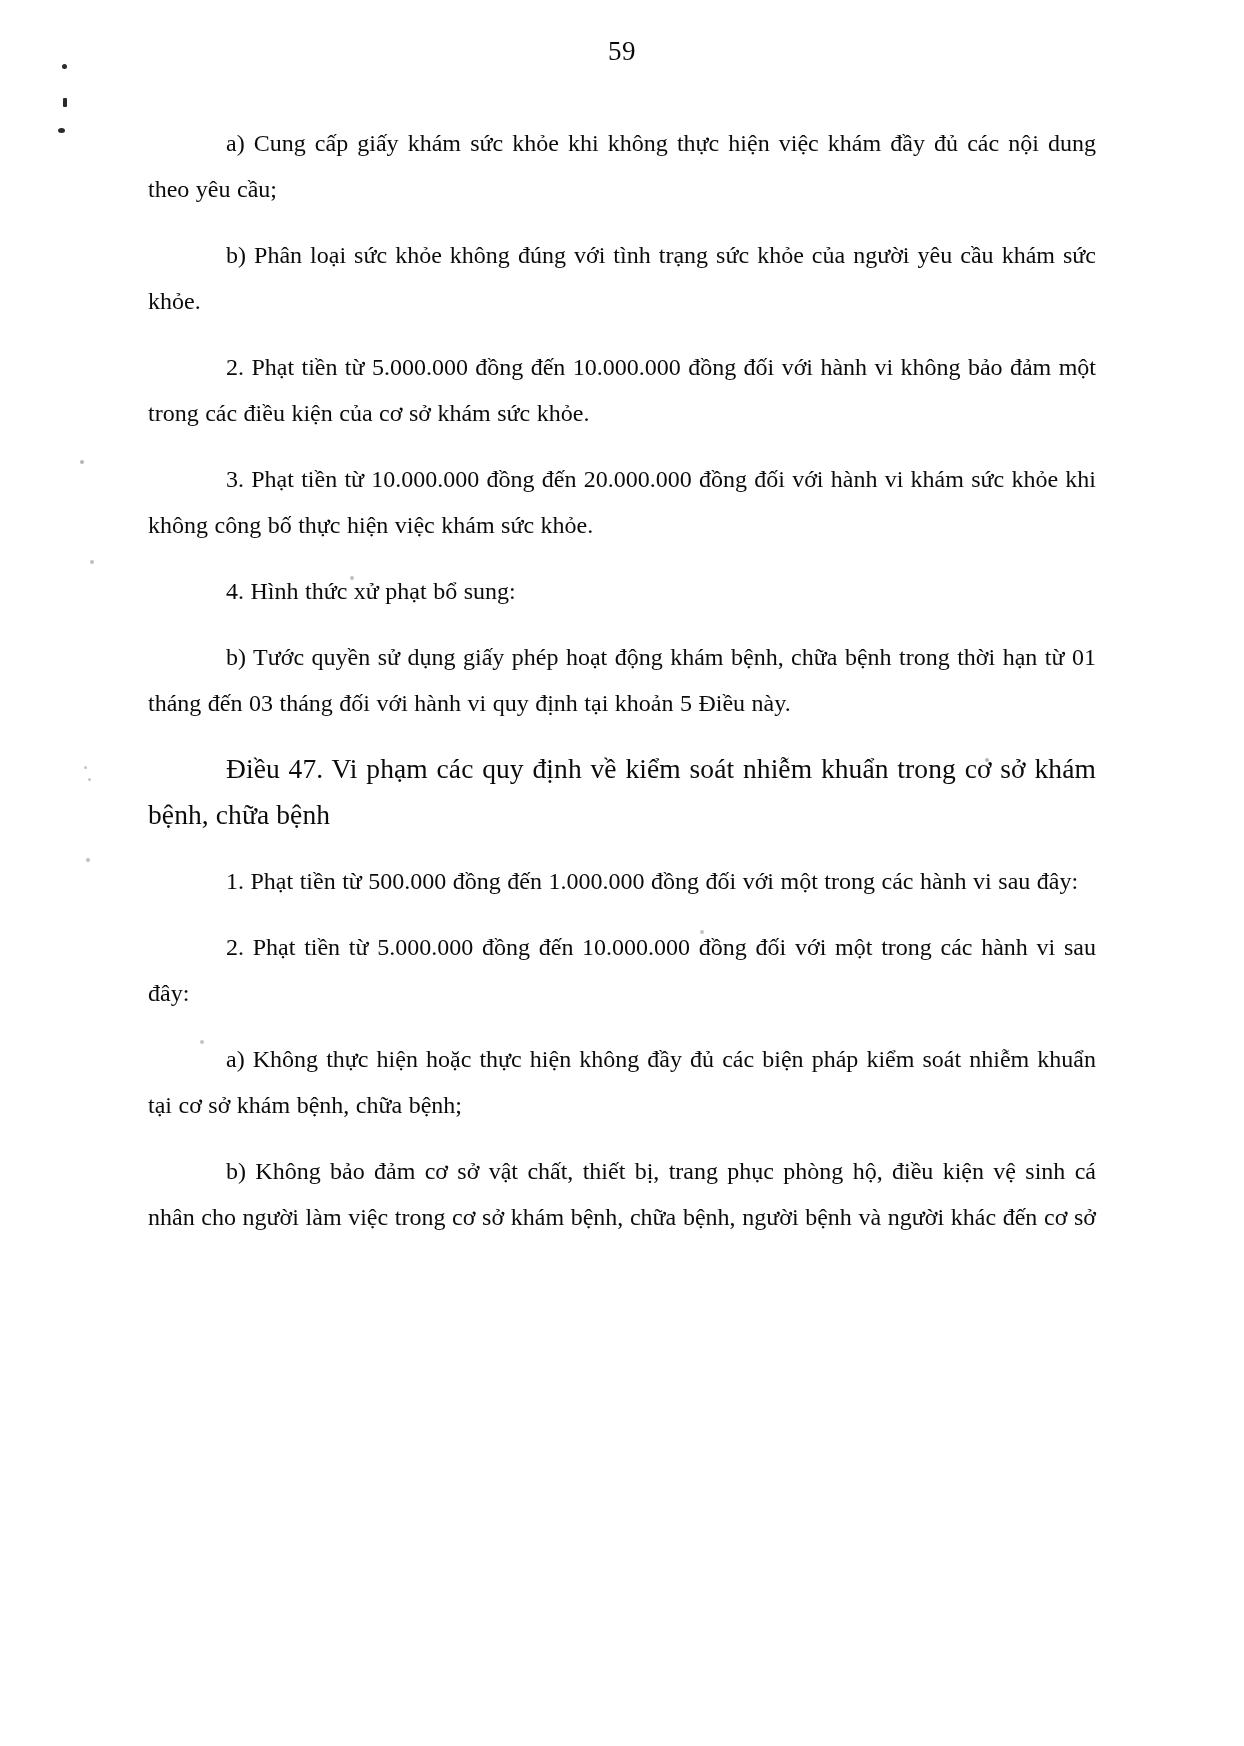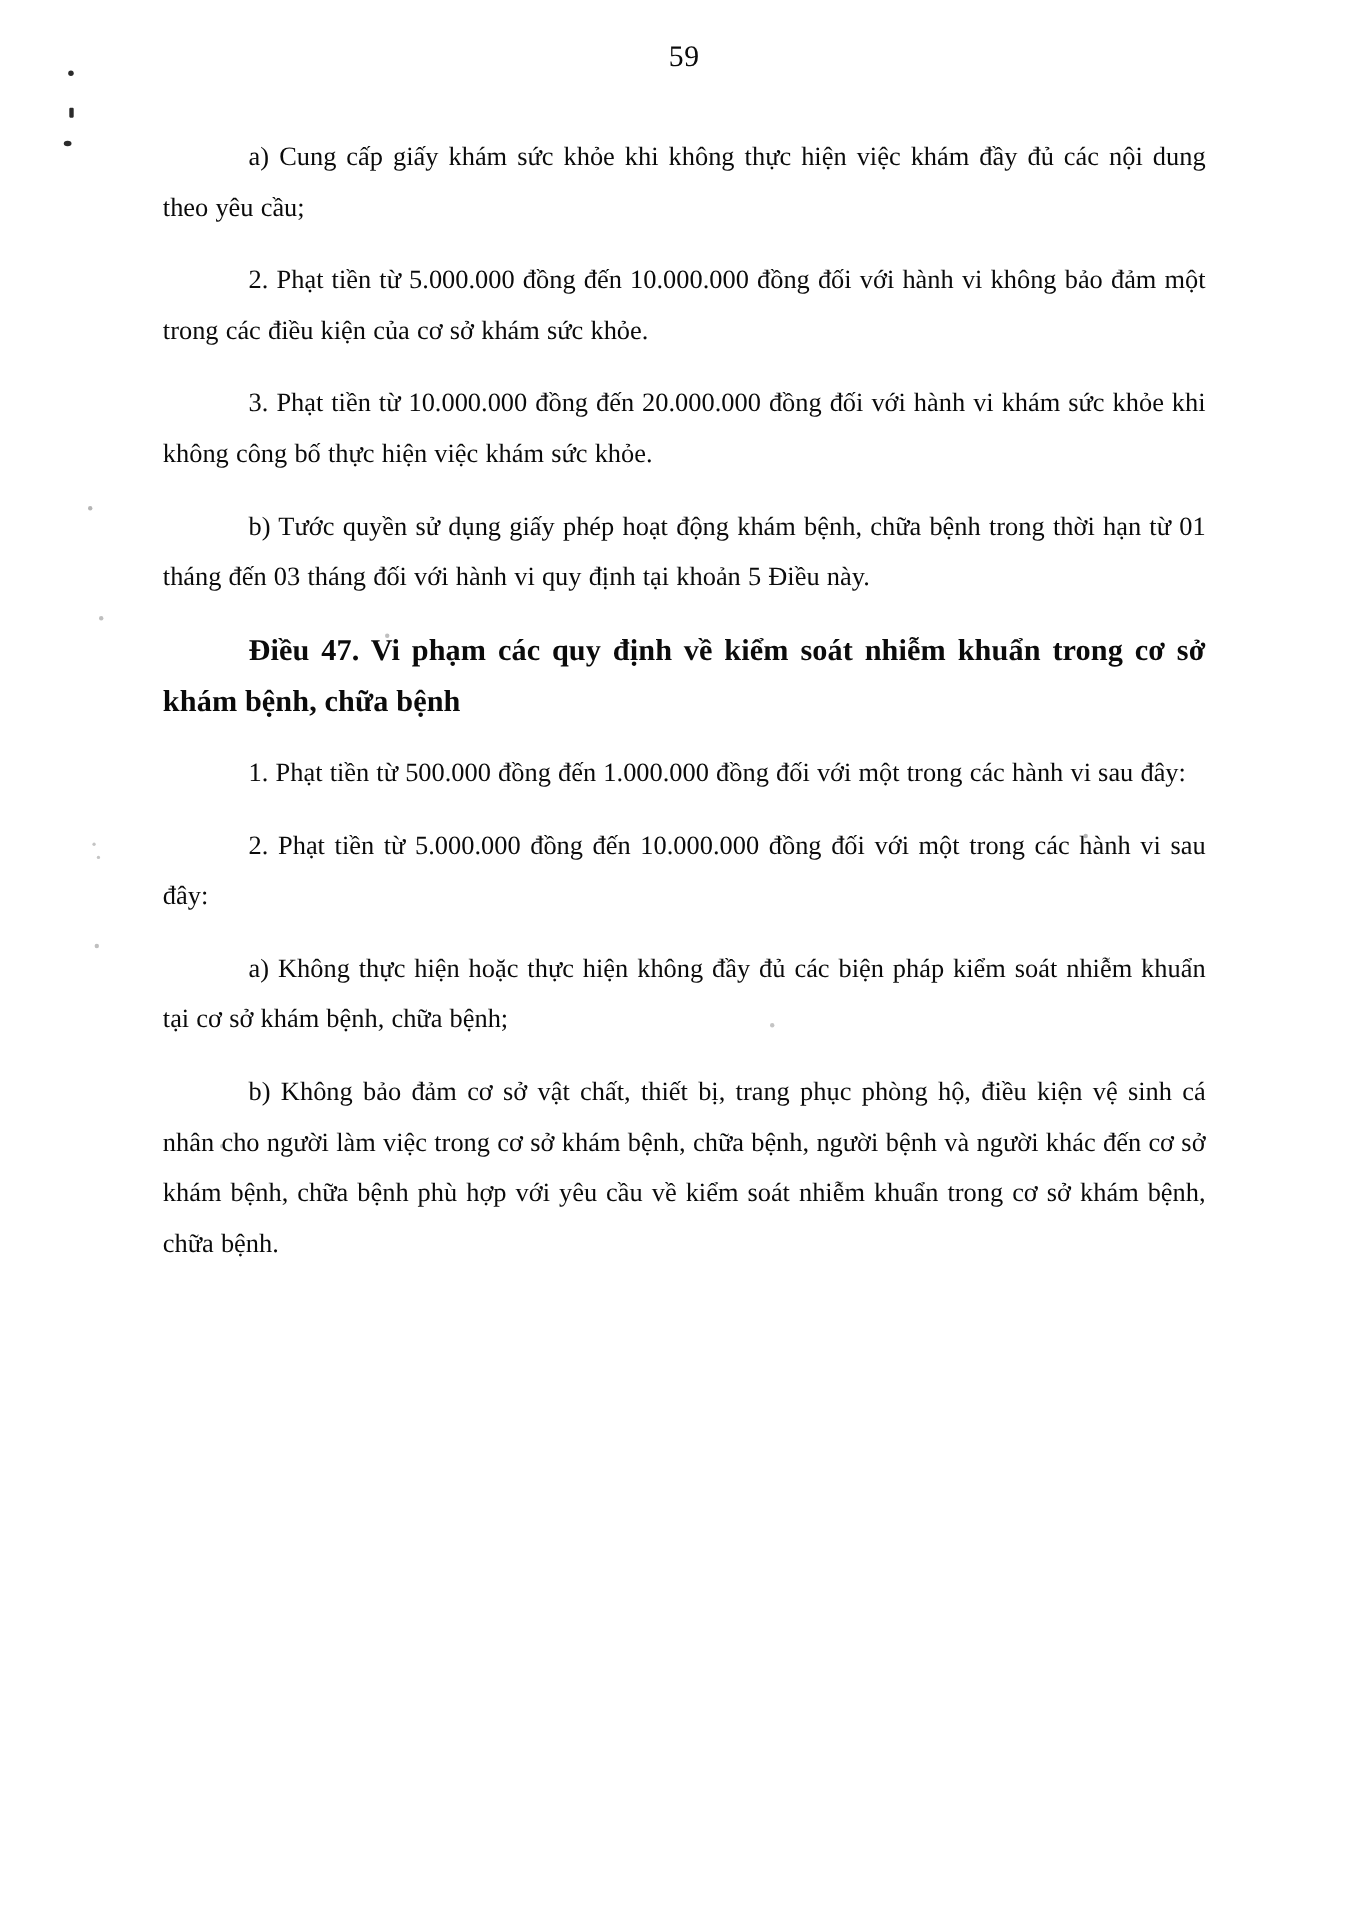--- a/index.html
+++ b/index.html
@@ -67,21 +67,21 @@
     word-spacing: .5px;
   }
   p.para:last-child { margin-bottom: 0; }
 
   p.heading {
     margin: 0 0 20px 0;
     font-size: 27.5px;
     line-height: 46px;
     text-align: justify;
     text-indent: 78px;
-    font-weight: bold;
+    font-weight: normal;
     letter-spacing: .1px;
   }
 </style>
 </head>
 <body>
 
 <div class="page">
 
   <span class="speck s1"></span>
   <span class="speck s2"></span>
@@ -100,25 +100,27 @@
   <span class="speck s15"></span>
   <span class="speck s16"></span>
   <span class="speck s17"></span>
 
   <div class="page-number">59</div>
 
   <div class="content">
 
     <p class="para">a) Cung cấp giấy khám sức khỏe khi không thực hiện việc khám đầy đủ các nội dung theo yêu cầu;</p>
 
+    <p class="para">b) Phân loại sức khỏe không đúng với tình trạng sức khỏe của người yêu cầu khám sức khỏe.</p>
 
     <p class="para">2. Phạt tiền từ 5.000.000 đồng đến 10.000.000 đồng đối với hành vi không bảo đảm một trong các điều kiện của cơ sở khám sức khỏe.</p>
 
     <p class="para">3. Phạt tiền từ 10.000.000 đồng đến 20.000.000 đồng đối với hành vi khám sức khỏe khi không công bố thực hiện việc khám sức khỏe.</p>
 
+    <p class="para">4. Hình thức xử phạt bổ sung:</p>
 
 
     <p class="para">b) Tước quyền sử dụng giấy phép hoạt động khám bệnh, chữa bệnh trong thời hạn từ 01 tháng đến 03 tháng đối với hành vi quy định tại khoản 5 Điều này.</p>
 
     <p class="heading">Điều 47. Vi phạm các quy định về kiểm soát nhiễm khuẩn trong cơ sở khám bệnh, chữa bệnh</p>
 
     <p class="para">1. Phạt tiền từ 500.000 đồng đến 1.000.000 đồng đối với một trong các hành vi sau đây:</p>
 
 
 

